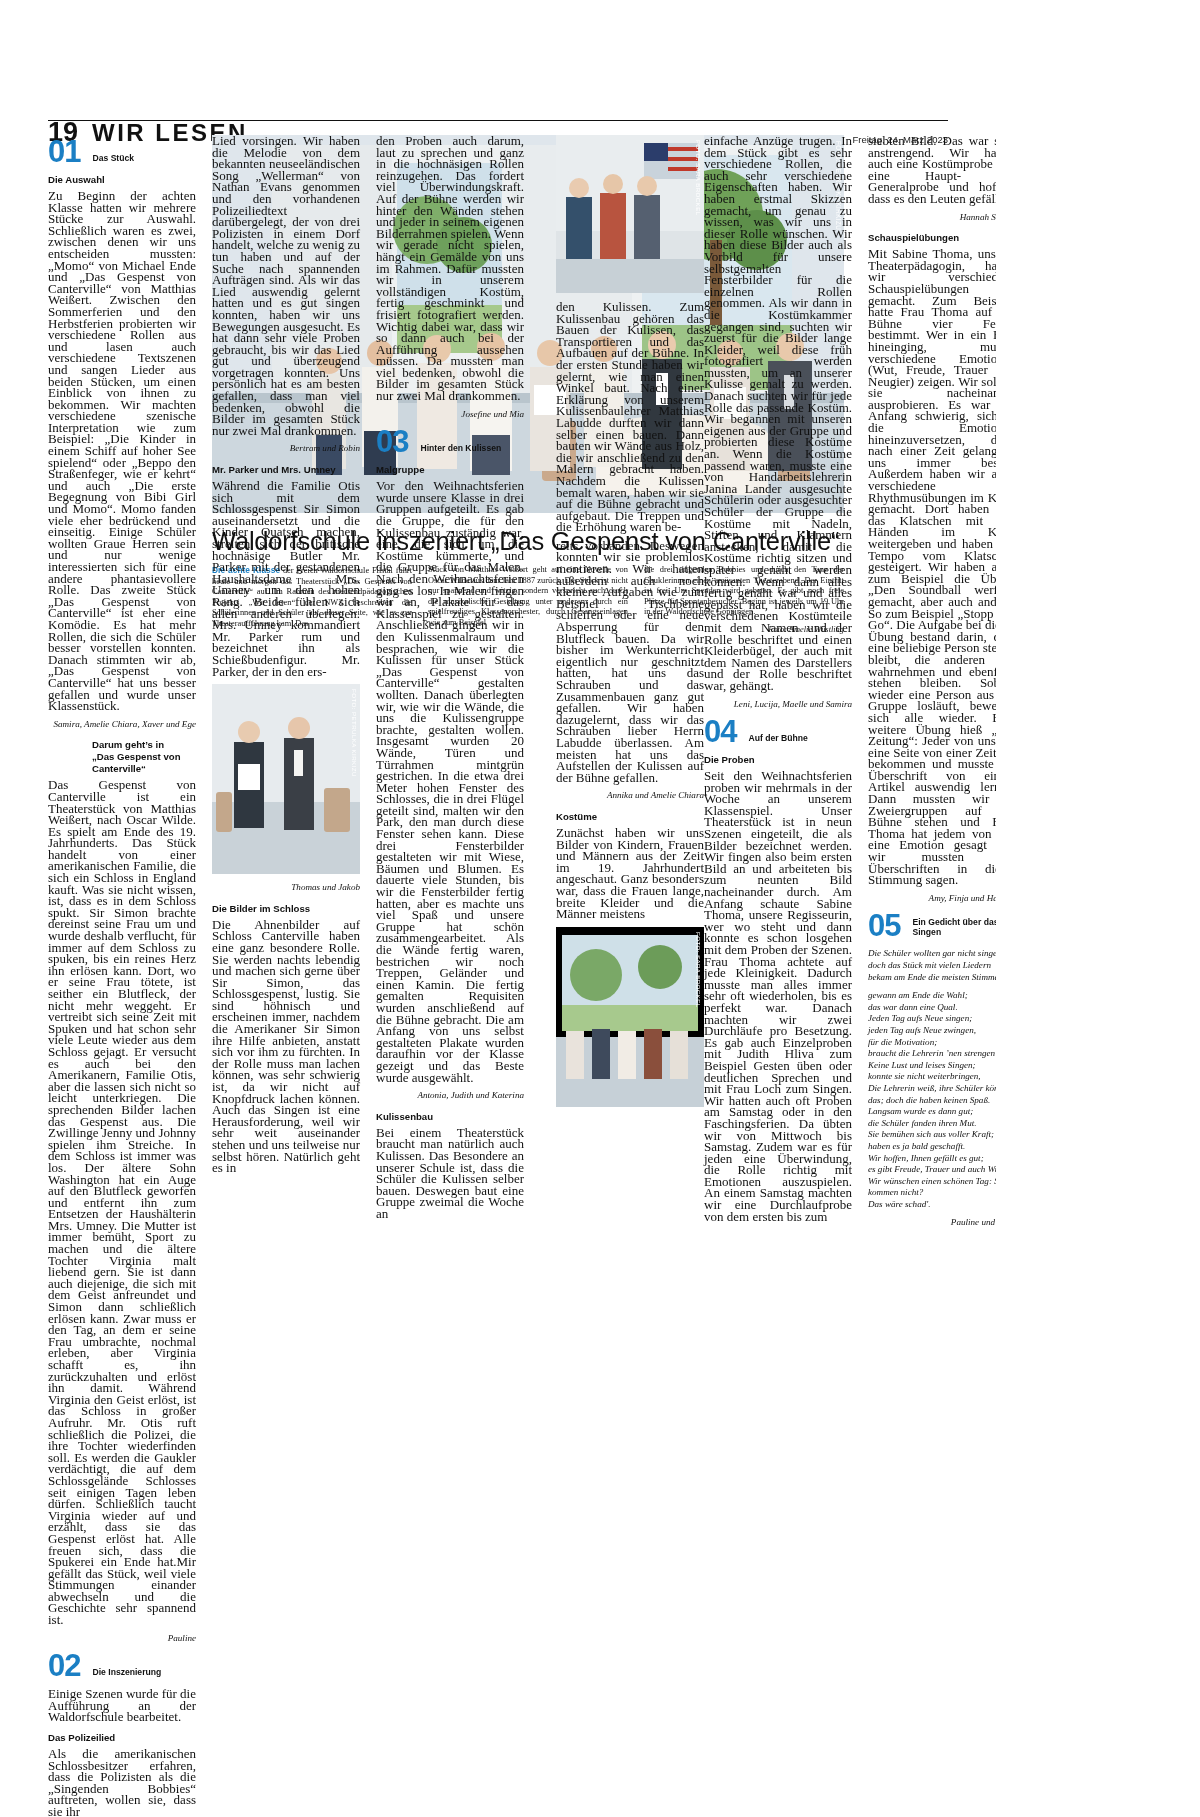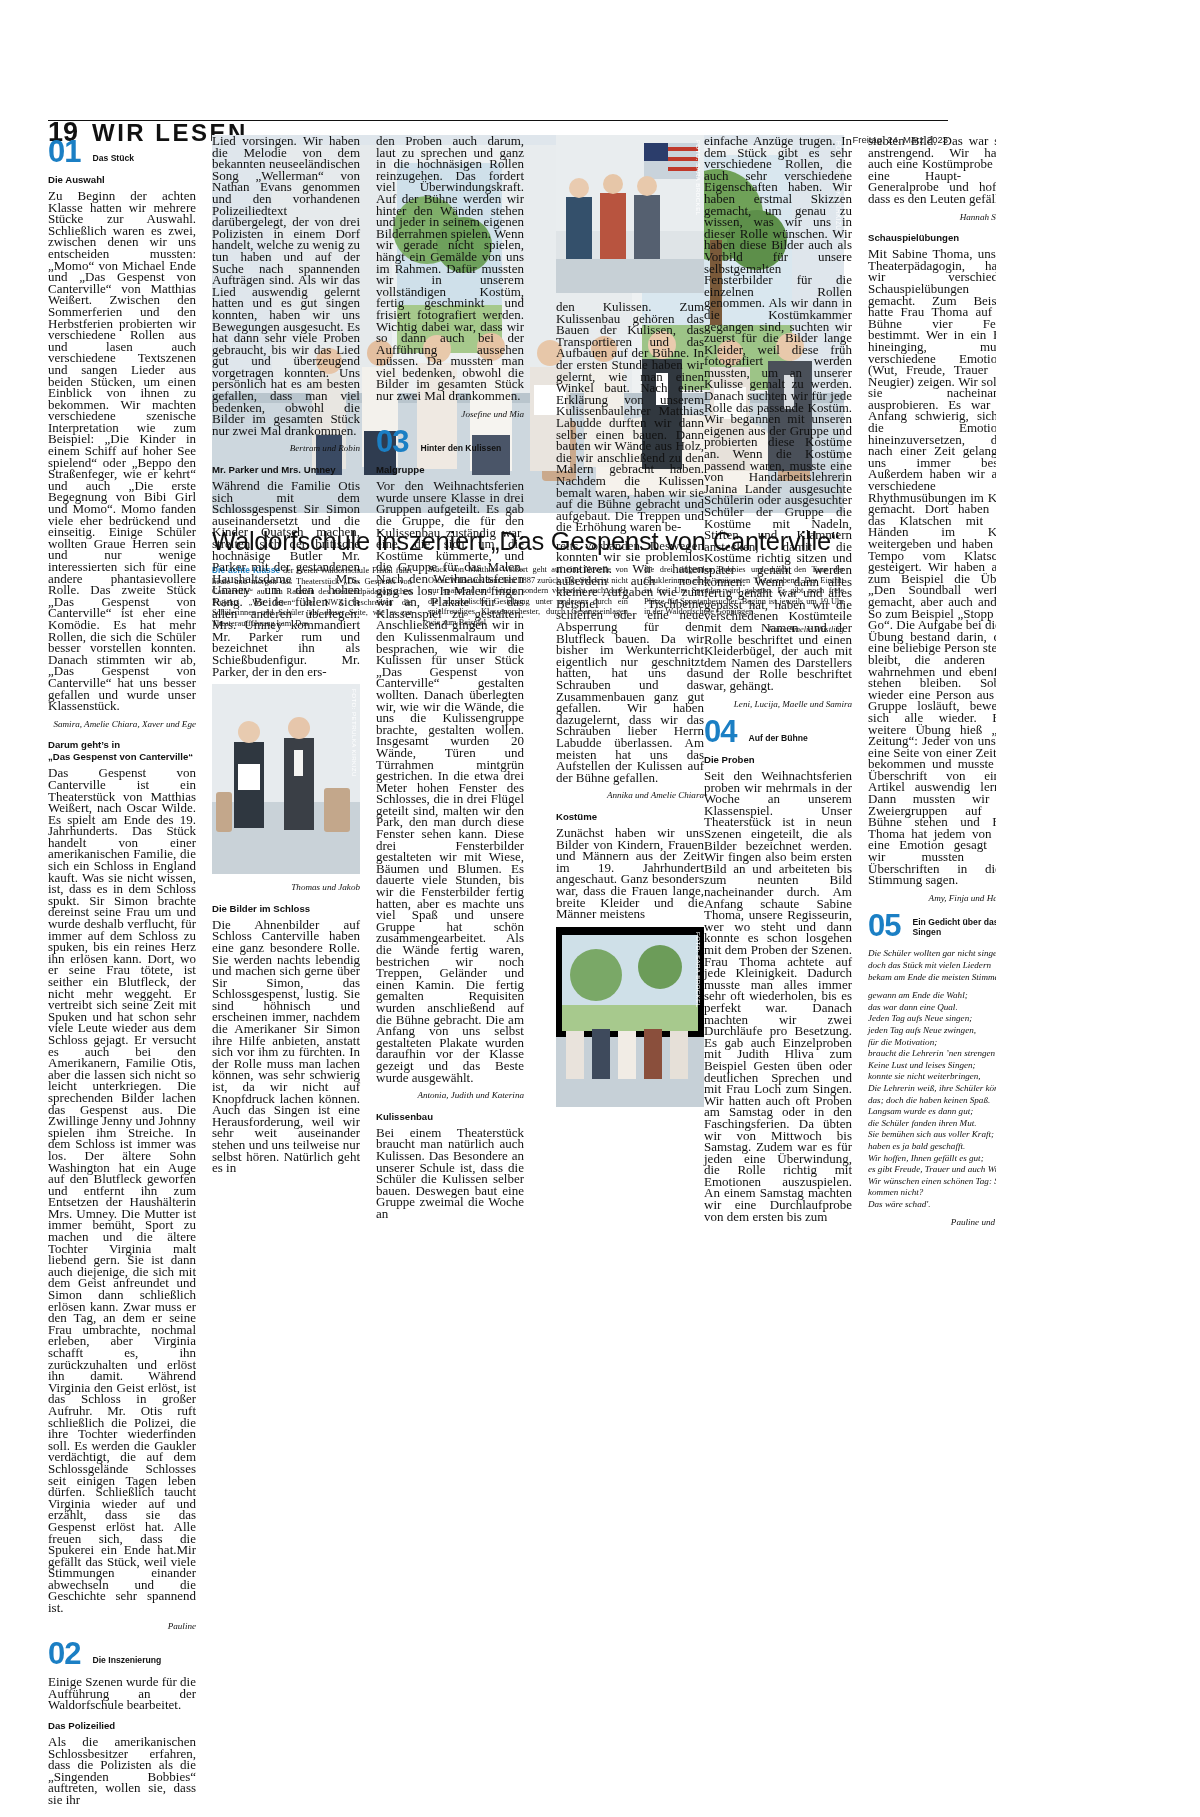--- a/index.html
+++ b/index.html
@@ -373,21 +373,21 @@
   <div class="cols">
 
     <div class="col c1">
       <div class="chapter">
         <span class="num">01</span>
         <span class="lbl">Das Stück</span>
       </div>
       <div class="subhead first">Die Auswahl</div>
       <p class="body">Zu Beginn der achten Klasse hatten wir mehrere Stücke zur Auswahl. Schließlich waren es zwei, zwischen denen wir uns entscheiden mussten: „Momo“ von Michael Ende und „Das Gespenst von Canterville“ von Matthias Weißert. Zwischen den Sommerferien und den Herbstferien probierten wir verschiedene Rollen aus und lasen auch verschiedene Textszenen und sangen Lieder aus beiden Stücken, um einen Einblick von ihnen zu bekommen. Wir machten verschiedene szenische Interpretation wie zum Beispiel: „Die Kinder in einem Schiff auf hoher See spielend“ oder „Beppo den Straßenfeger, wie er kehrt“ und auch „Die erste Begegnung von Bibi Girl und Momo“. Momo fanden viele eher bedrückend und einseitig. Einige Schüler wollten Graue Herren sein und nur wenige interessierten sich für eine andere phantasievollere Rolle. Das zweite Stück „Das Gespenst von Canterville“ ist eher eine Komödie. Es hat mehr Rollen, die sich die Schüler besser vorstellen konnten. Danach stimmten wir ab, „Das Gespenst von Canterville“ hat uns besser gefallen und wurde unser Klassenstück.</p>
       <div class="sig">Samira, Amelie Chiara, Xaver und Ege</div>
-      <div class="subhead" style="white-space:pre-line;">Darum geht’s in
+      <div class="subhead" style="white-space:pre-line;margin-left:44px;">Darum geht’s in
 „Das Gespenst von Canterville“</div>
       <p class="body">Das Gespenst von Canterville ist ein Theaterstück von Matthias Weißert, nach Oscar Wilde. Es spielt am Ende des 19. Jahrhunderts. Das Stück handelt von einer amerikanischen Familie, die sich ein Schloss in England kauft. Was sie nicht wissen, ist, dass es in dem Schloss spukt. Sir Simon brachte dereinst seine Frau um und wurde deshalb verflucht, für immer auf dem Schloss zu spuken, bis ein reines Herz ihn erlösen kann. Dort, wo er seine Frau tötete, ist seither ein Blutfleck, der nicht mehr weggeht. Er vertreibt sich seine Zeit mit Spuken und hat schon sehr viele Leute wieder aus dem Schloss gejagt. Er versucht es auch bei den Amerikanern, Familie Otis, aber die lassen sich nicht so leicht unterkriegen. Die sprechenden Bilder lachen das Gespenst aus. Die Zwillinge Jenny und Johnny spielen ihm Streiche. In dem Schloss ist immer was los. Der ältere Sohn Washington hat ein Auge auf den Blutfleck geworfen und entfernt ihn zum Entsetzen der Haushälterin Mrs. Umney. Die Mutter ist immer bemüht, Sport zu machen und die ältere Tochter Virginia malt liebend gern. Sie ist dann auch diejenige, die sich mit dem Geist anfreundet und Simon dann schließlich erlösen kann. Zwar muss er den Tag, an dem er seine Frau umbrachte, nochmal erleben, aber Virginia schafft es, ihn zurückzuhalten und erlöst ihn damit. Während Virginia den Geist erlöst, ist das Schloss in großer Aufruhr. Mr. Otis ruft schließlich die Polizei, die ihre Tochter wiederfinden soll. Es werden die Gaukler verdächtigt, die auf dem Schlossgelände Schlosses seit einigen Tagen leben dürfen. Schließlich taucht Virginia wieder auf und erzählt, dass sie das Gespenst erlöst hat. Alle freuen sich, dass die Spukerei ein Ende hat.Mir gefällt das Stück, weil viele Stimmungen einander abwechseln und die Geschichte sehr spannend ist.</p>
       <div class="sig">Pauline</div>
 
       <div class="chapter">
         <span class="num">02</span>
         <span class="lbl">Die Inszenierung</span>
       </div>
       <p class="body">Einige Szenen wurde für die Aufführung an der Waldorfschule bearbeitet.</p>
       <div class="subhead">Das Polizeilied</div>

